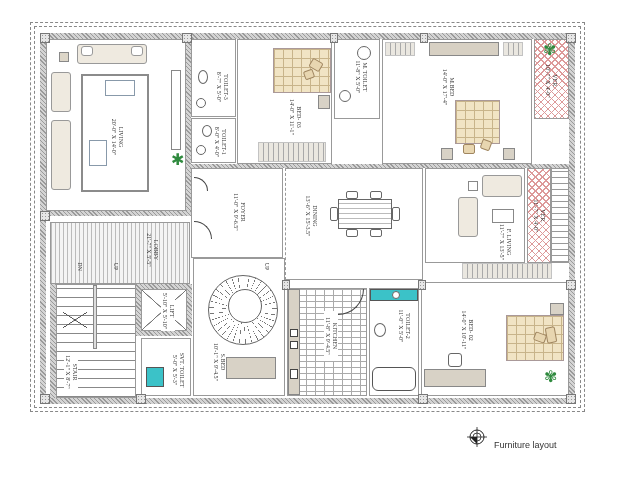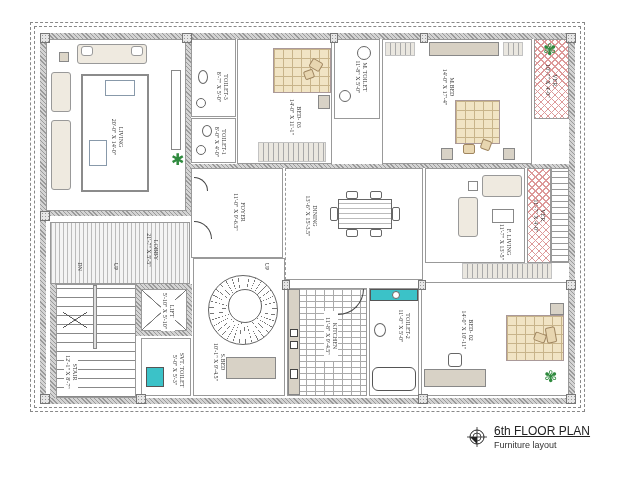--- a/index.html
+++ b/index.html
@@ -264,15 +264,14 @@
 <div class="abs col" style="left:566px;top:394px;width:10px;height:10px;"></div>
 
 <div class="abs" style="left:466px;top:424px;width:150px;height:34px;">
   <svg width="22" height="22" viewBox="0 0 22 22" style="position:absolute;left:0;top:2px;">
     <circle cx="11" cy="11" r="7" fill="none" stroke="#222" stroke-width="1"></circle>
     <circle cx="11" cy="11" r="4" fill="none" stroke="#222" stroke-width="0.8"></circle>
     <line x1="1" y1="11" x2="21" y2="11" stroke="#222" stroke-width="0.8"></line>
     <line x1="11" y1="1" x2="11" y2="21" stroke="#222" stroke-width="0.8"></line>
     <path d="M4 11 L11 18 L11 11 Z" fill="#222"></path>
   </svg>
-  <div style="position:absolute;left:28px;top:0;font-size:12px;color:#222;text-decoration:underline;white-space:nowrap;">6th FLOOR PLAN</div>
   <div style="position:absolute;left:28px;top:16px;font-size:9px;color:#333;white-space:nowrap;">Furniture layout</div>
 </div>
 
 </body></html>

